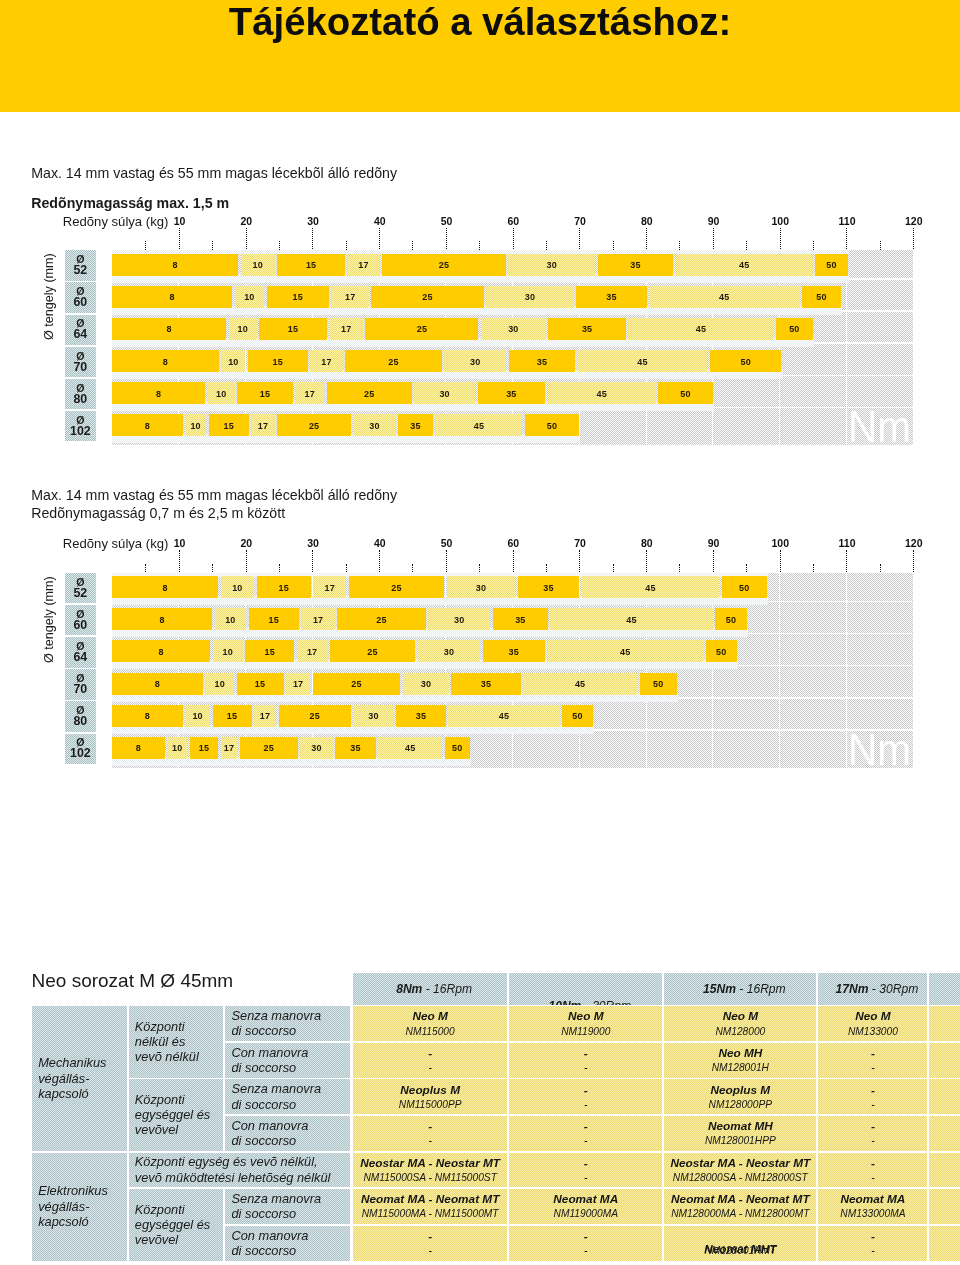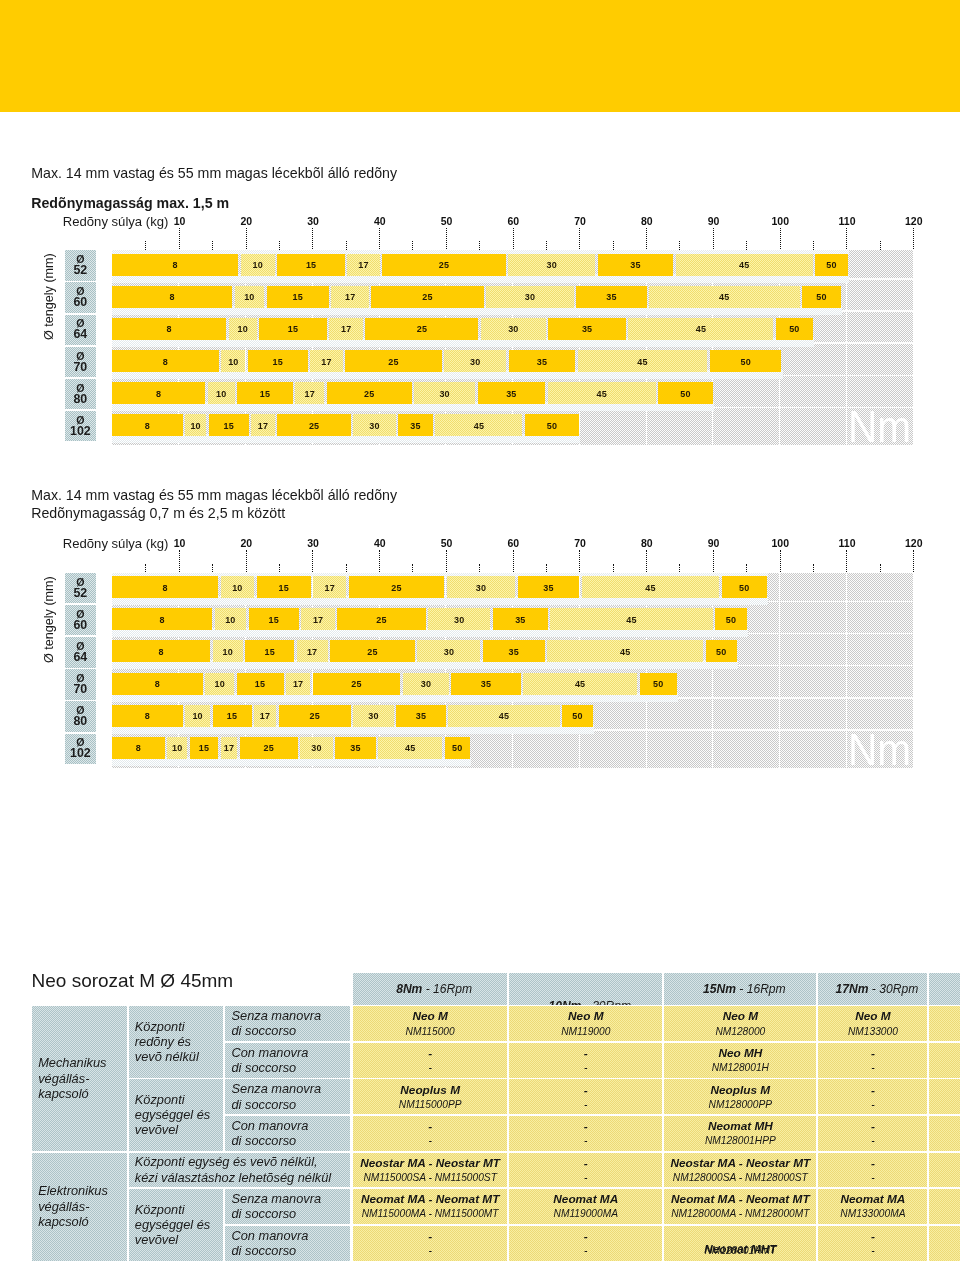--- a/index.html
+++ b/index.html
@@ -68,20 +68,21 @@
   .cell .pcode{position:absolute;width:100%;text-align:center;font-size:10.2px;
                line-height:12px;color:#151515;white-space:nowrap;}
 </style>
 </head>
 <body>
 
 <div class="page">
 
   <div class="banner">
     <div class="banner-title">
+      <span class="l1">Tájékoztató a választáshoz:</span>
     </div>
   </div>
 
 
   <div class="note" style="left:31.2px;top:165.2px;">Max. 14 mm vastag és 55 mm magas lécekbõl álló redõny</div>
   <div class="note" style="left:31.2px;top:195px;font-weight:bold;">Redõnymagasság max. 1,5 m</div>
   <div class="chart" id="chart1" style="left: 0px; top: 0px; width: 960px; height: 1px;">
       <div class="xlab" style="left: 62.8px; top: 214.9px;">Redõny súlya (kg)</div>
       <div class="ylab" style="left: 43.2px; top: 340px;">Ø tengely  (mm)</div>
       <div class="tick" style="left: 145.375px; top: 241px; height: 8.5px;"></div>
@@ -637,31 +638,31 @@
         <div class="txt" style="left: 6.2px; top: 64.31px;">végállás-</div>
         <div class="txt" style="left: 6.2px; top: 79.61px;">kapcsoló</div>
       </div>
       <div class="cell blue" style="left: 32px; top: 1152.62px; width: 95.4px; height: 107.94px;">
         <div class="txt" style="left: 6.2px; top: 30.72px;">Elektronikus</div>
         <div class="txt" style="left: 6.2px; top: 46.02px;">végállás-</div>
         <div class="txt" style="left: 6.2px; top: 61.32px;">kapcsoló</div>
       </div>
       <div class="cell blue" style="left: 129.2px; top: 1006.3px; width: 93.7px; height: 71.36px;">
         <div class="txt" style="left: 5.6px; top: 12.43px;">Központi</div>
-        <div class="txt" style="left: 5.6px; top: 27.73px;">redõny és</div>
+        <div class="txt" style="left: 5.6px; top: 27.73px;">nélkül és</div>
         <div class="txt" style="left: 5.6px; top: 43.03px;">vevõ nélkül</div>
       </div>
       <div class="cell blue" style="left: 129.2px; top: 1079.46px; width: 93.7px; height: 71.36px;">
         <div class="txt" style="left: 5.6px; top: 12.43px;">Központi</div>
         <div class="txt" style="left: 5.6px; top: 27.73px;">egységgel és</div>
         <div class="txt" style="left: 5.6px; top: 43.03px;">vevõvel</div>
       </div>
       <div class="cell blue" style="left: 129.2px; top: 1152.62px; width: 220.4px; height: 34.78px;">
         <div class="txt" style="left: 5.6px; top: 1.79px;">Központi egység és vevõ nélkül,</div>
-        <div class="txt" style="left: 5.6px; top: 17.09px;">kézi választáshoz lehetõség nélkül</div>
+        <div class="txt" style="left: 5.6px; top: 17.09px;">vevõ mûködtetési lehetõség nélkül</div>
       </div>
       <div class="cell blue" style="left: 129.2px; top: 1189.2px; width: 93.7px; height: 71.36px;">
         <div class="txt" style="left: 5.6px; top: 12.43px;">Központi</div>
         <div class="txt" style="left: 5.6px; top: 27.73px;">egységgel és</div>
         <div class="txt" style="left: 5.6px; top: 43.03px;">vevõvel</div>
       </div>
       <div class="cell blue" style="left: 224.7px; top: 1006.3px; width: 124.9px; height: 34.78px;">
         <div class="txt" style="left: 6.8px; top: 1.79px;">Senza manovra</div>
         <div class="txt" style="left: 6.8px; top: 17.09px;">di soccorso</div>
       </div>

